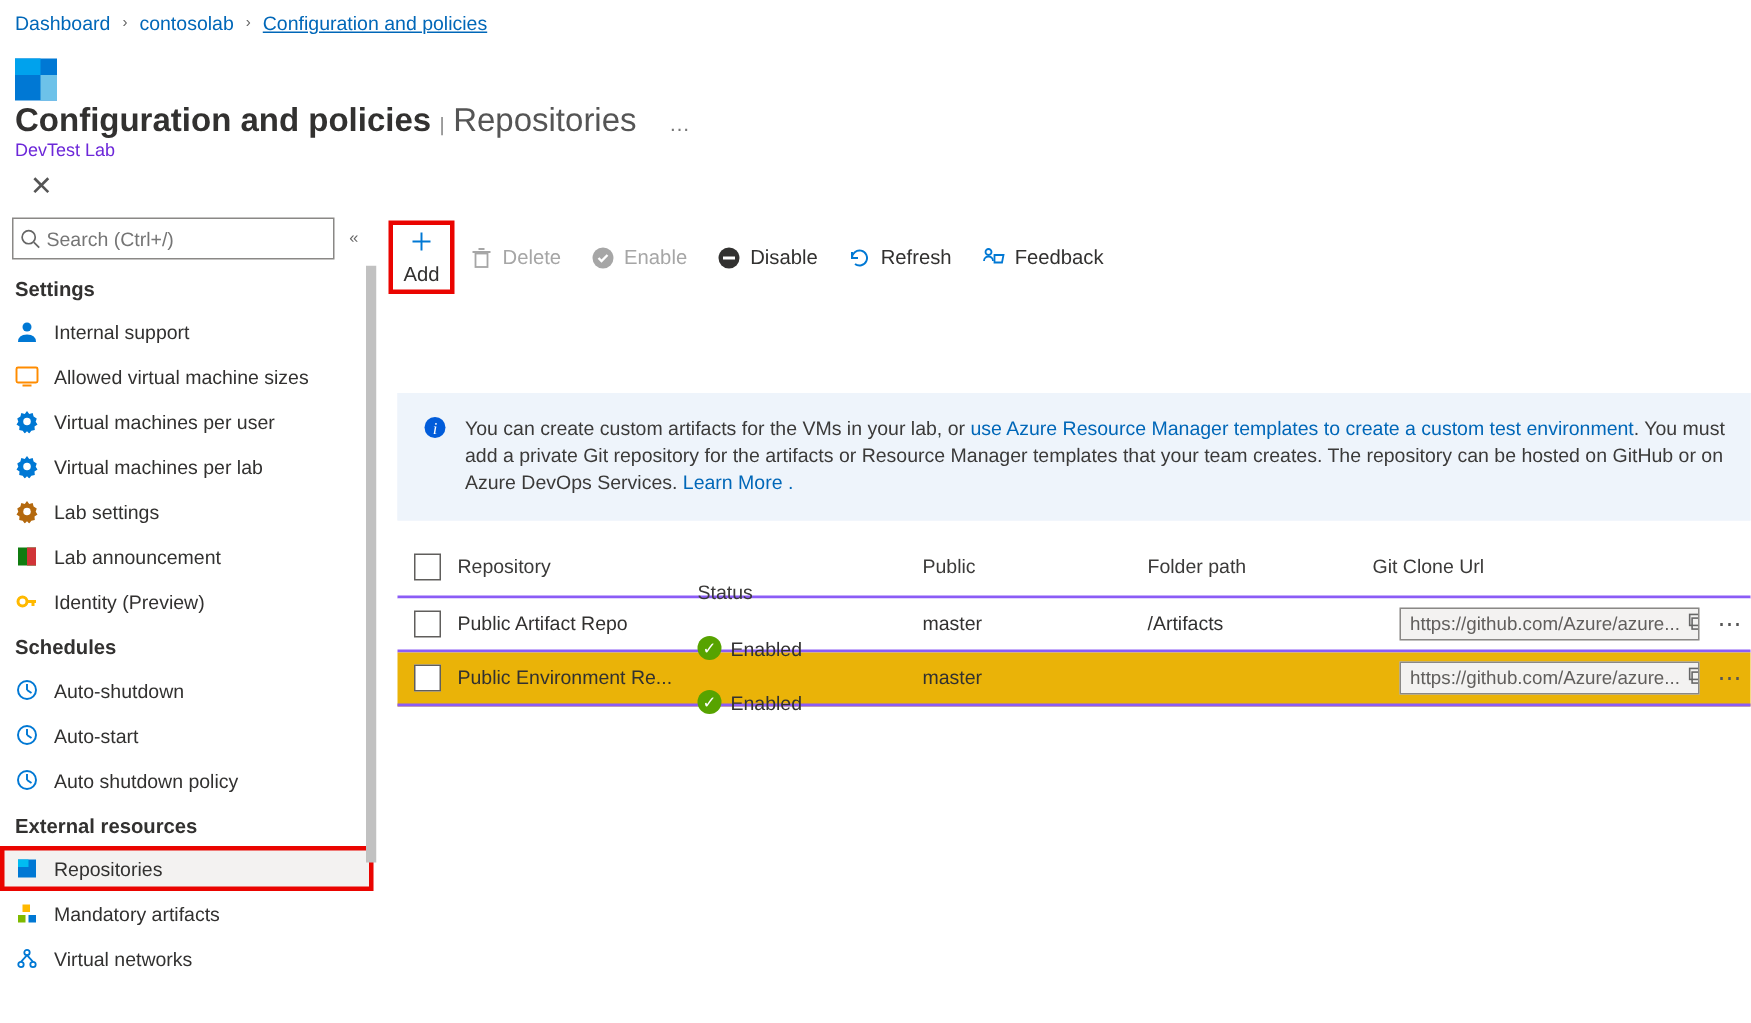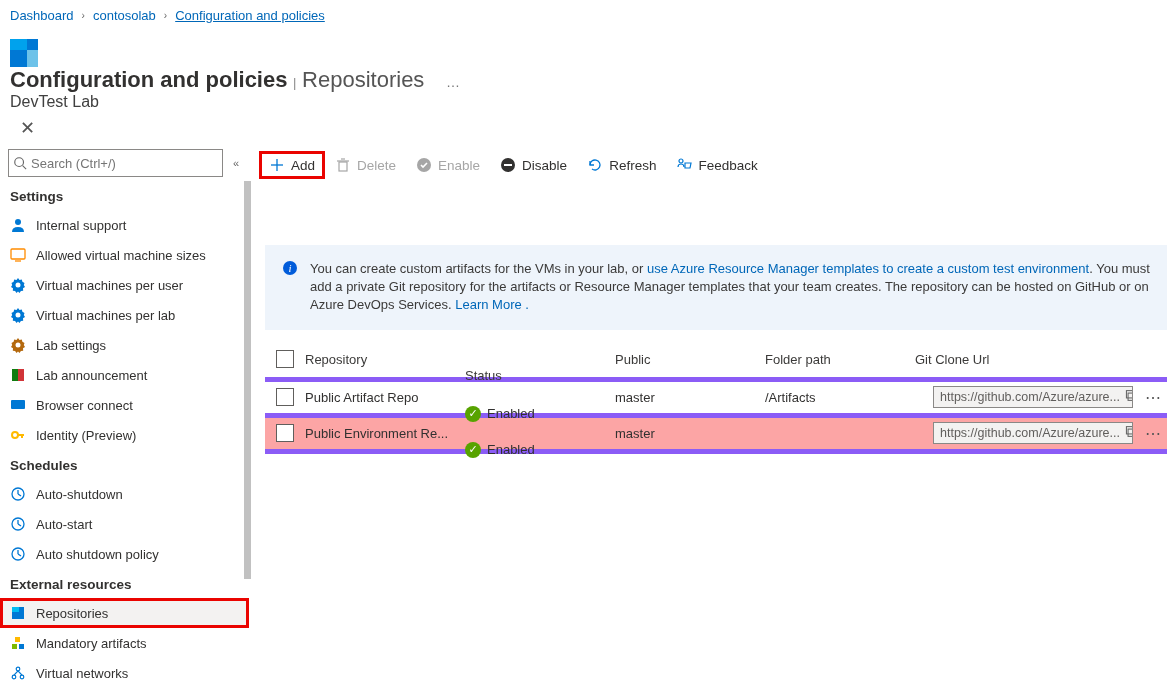--- a/index.html
+++ b/index.html
@@ -9,50 +9,50 @@
 .breadcrumb a.current { text-decoration: underline; }
 .breadcrumb .sep { color: #666; font-size: 10px; }
 .header-row { display: flex; align-items: flex-start; padding: 2px 10px 0; flex-direction: column; }
 .res-icon { width: 28px; height: 28px; margin-right: 10px; background: #0078d4; flex-shrink: 0; position: relative; margin-top: 6px;}
 .res-icon::before { content:""; position:absolute; left:0; top:0; width: 60%; height: 40%; background:#00a2ed; }
 .res-icon::after { content:""; position:absolute; right:0; bottom:0; width: 40%; height: 60%; background:#6dc2e9; }
 .title-block { flex: 1; }
 .title-main { font-size: 22px; font-weight: 600; color: #323130; }
 .title-sep { font-weight: 300; color: #888; margin: 0 2px;}
 .title-sub { font-size: 22px; font-weight: 400; color: #555; }
-.title-subtitle { font-size: 16px; color: #404040; margin-top: 0px; }
+.title-subtitle { font-size: 12px; color: #6d28d9; margin-top: 0px; }
 .title-dots{ font-size: 14px; color: #777; margin-left:18px}
 .close-btn { font-size: 18px; color: #555; cursor: pointer; padding: 6px 10px; }
 .body-grid { display: flex; height: calc(100% - 70px); }
 .sidebar { width: 251px; flex-shrink: 0; border-right: none; position: relative; }
 .search-wrap { padding: 4px 8px; display: flex; align-items: center; gap: 6px;}
 .search-box { flex:1; display: flex; align-items: center; border: 1px solid #8a8886; height: 28px; padding: 0 4px; }
 .search-box svg { width: 14px; height: 14px; color: #666; margin-right: 4px; }
 .search-box input { border: none; outline: none; flex: 1; font-size: 13px; color: #333; }
 .collapse-ic { font-size: 11px; color: #666; cursor: pointer; padding: 4px;}
 .sidebar-scroll { height: calc(100% - 34px); overflow-y: auto; padding-right: 2px; position: relative;}
 .scrollthumb { position: absolute; right: 0; top: 0; width: 7px; height: 398px; background: #c1c1c1; }
 .nav-section-title { padding: 8px 10px 6px; font-size: 13.5px; font-weight: 600; color: #323130; }
 .nav-item { display: flex; align-items: center; gap: 10px; padding: 7px 10px; font-size: 13px; cursor: pointer; color: #323130; }
 .nav-item.selected { background: #f3f2f1; outline: 3px solid #ea0400; outline-offset: -3px; }
 .nav-icon { width: 16px; height: 16px; flex-shrink: 0; display: flex; align-items: center; justify-content: center; }
 .main { flex: 1; padding: 0; display: flex; flex-direction: column; }
 .toolbar { display: flex; align-items: center; gap: 4px; padding: 8px 10px; border-bottom: none; }
 .tb-btn { display: flex; align-items: center; gap: 6px; padding: 4px 8px; font-size: 13.5px; color: #323130; cursor: pointer; }
 .tb-btn.disabled { color: #a6a6a6; cursor: default; }
-.tb-btn.highlight { outline: 3px solid #ea0400; outline-offset: -1px; }
+.tb-btn.highlight { outline: 3px solid #ea0400; outline-offset: -1px; flex-direction: column; }
 .tb-icon { width: 16px; height: 16px; display: inline-flex; align-items: center; justify-content: center; }
 .info-box { margin: 60px 14px 12px 14px; background: #eef4fb; border: 1px solid #eef4fb; padding: 14px 16px; display: flex; gap: 12px; font-size: 13px; color: #3b3a39; line-height: 1.4; }
 .info-box .ic { color: #015cda; flex-shrink:0; }
 .info-box a { color: #0067b8; text-decoration: none; }
 .table-wrap { padding: 0 14px; }
-.table-head, .table-row { display: flex; align-items: center; font-size: 13px; border-bottom: 5px solid #8b5cf6; background:#fff; }
+.table-head, .table-row { display: flex; align-items: center; font-size: 13px; border-bottom: 2px solid #8b5cf6; background:#fff; }
 .table-head { font-weight: 400; color: #3b3a39; height: 40px; }
 .table-row { height: 36px; }
-.table-row.alt { background: #fca5a5; }
+.table-row.alt { background: #eab308; }
 .col-check { width: 40px; display:flex; justify-content:center; }
 .col-repo { width: 160px; padding-right: 6px; white-space: nowrap; overflow: hidden; text-overflow: ellipsis; }
 .col-status { width: 150px; display: flex; align-items: center; gap: 6px; margin-top: 33px; }
 .col-branch { width: 150px; }
 .col-folder { width: 150px; }
 .col-url { flex: 1; display: flex; align-items: center; gap: 6px; }
 .url-box { background: #f3f2f1; border: 1px solid #8a8886; color: #605e5c; padding: 2px 6px; width: 200px; white-space: nowrap; overflow: hidden; text-overflow: ellipsis; display:flex; align-items:center; gap:4px; font-size: 12.5px; margin-left: 18px;}
 .copy-ic { margin-left:auto; color:#666; cursor:pointer; flex-shrink:0; }
 .row-dots { color:#555; padding:0 6px; cursor:pointer; font-size:16px; letter-spacing:1px; }
 .checkbox { width: 18px; height: 18px; border: 1px solid #605e5c; background: #fff; }
@@ -148,28 +148,20 @@
             <svg width="16" height="16" viewBox="0 0 16 16">
               <rect x="2" y="2" width="12" height="12" fill="#107c10"></rect>
               <rect x="8" y="2" width="6" height="12" fill="#d13438"></rect>
             </svg>
           </span>
           <span>Lab announcement</span>
         </div>
       <div class="nav-item">
           <span class="nav-icon">
             <svg width="16" height="16" viewBox="0 0 16 16">
-              <rect x="1" y="3" width="14" height="9" rx="1" fill="#0078d4"></rect>
-            </svg>
-          </span>
-          <span>Browser connect</span>
-        </div>
-      <div class="nav-item">
-          <span class="nav-icon">
-            <svg width="16" height="16" viewBox="0 0 16 16">
               <circle cx="5" cy="8" r="3" fill="none" stroke="#ffb900" stroke-width="2"></circle>
               <line x1="8" y1="8" x2="14" y2="8" stroke="#ffb900" stroke-width="2"></line>
               <line x1="12" y1="8" x2="12" y2="11" stroke="#ffb900" stroke-width="2"></line>
             </svg>
           </span>
           <span>Identity (Preview)</span>
         </div>
 
       <div class="nav-section-title">Schedules</div>
       <div class="nav-item">

